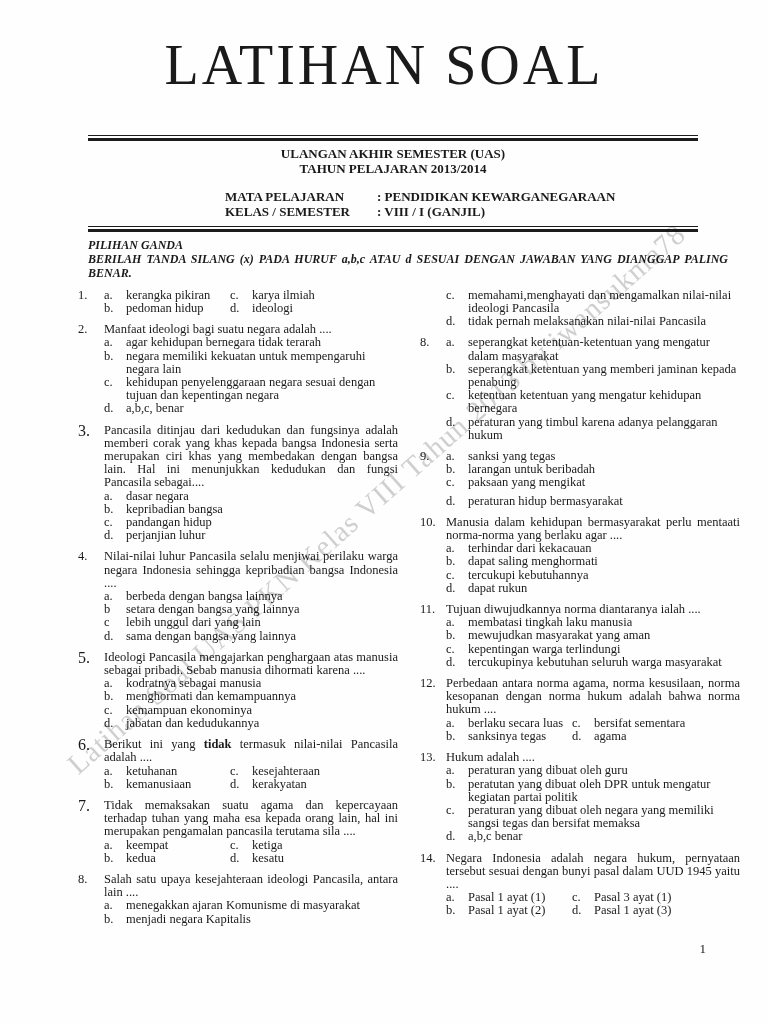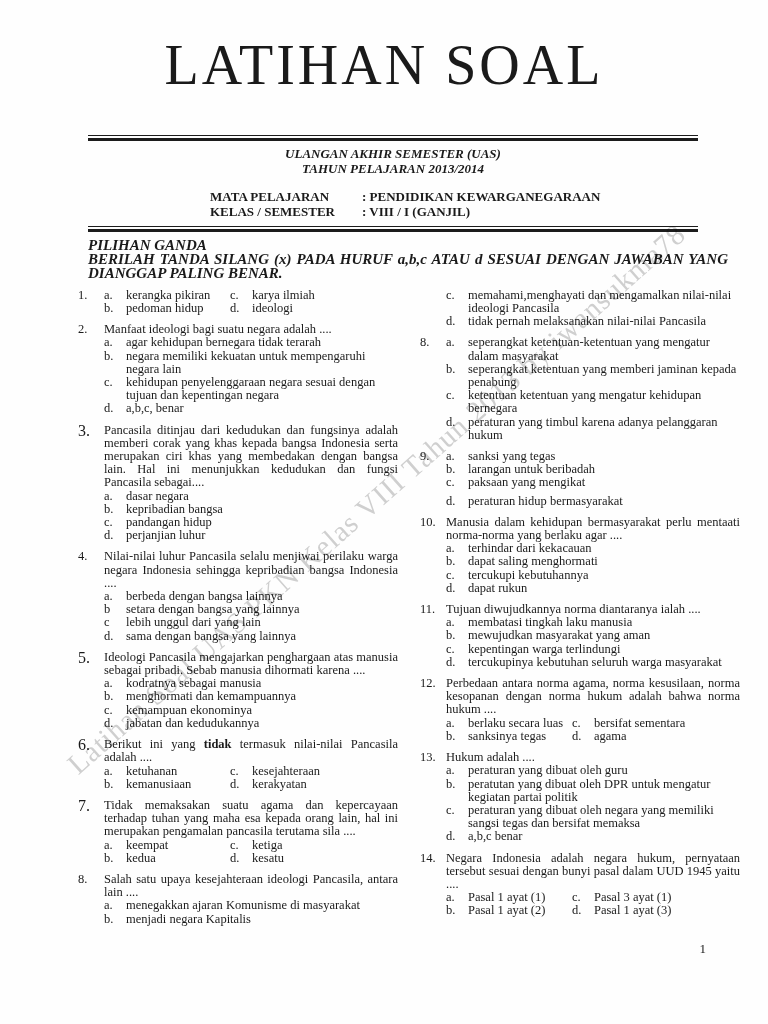--- a/index.html
+++ b/index.html
@@ -25,28 +25,28 @@
   
   .inner{margin:0 70px 0 88px;}
   .hrule{
     height:2px;
     border-top:1.5px solid #1c1c1c;
     border-bottom:3px solid #1c1c1c;
   }
   .rule-top{margin-top:40px;}
   .rule-bottom{margin-top:7px;}
   .exam-head{margin-top:5px;}
-  .center{text-align:center;font-style:italic;}
+  .center{text-align:center;}
   .head-line{font-size:13px;font-weight:bold;line-height:15px;}
   .meta{margin:13px 0 0 122px;}
-  .meta-row{display:flex;font-size:13px;font-weight:bold;line-height:15px;}
+  .meta-row{display:flex;font-size:13px;font-weight:bold;line-height:15px;margin-left:15px;}
   .meta-label{width:152px;flex-shrink:0;}
   
   .section-head{margin:6px 40px 0 88px;}
-  .bi{font-weight:bold;font-style:italic;font-size:15px;line-height:14px;}
+  .bi{font-weight:bold;font-style:italic;font-size:12px;line-height:14px;}
   .just{text-align:justify;}
   
   .columns{
     display:flex;
     gap:22px;
     margin:9px 28px 0 78px;
     font-size:12.5px;
     line-height:13.2px;
   }
   .col{width:320px;flex-shrink:0;}

